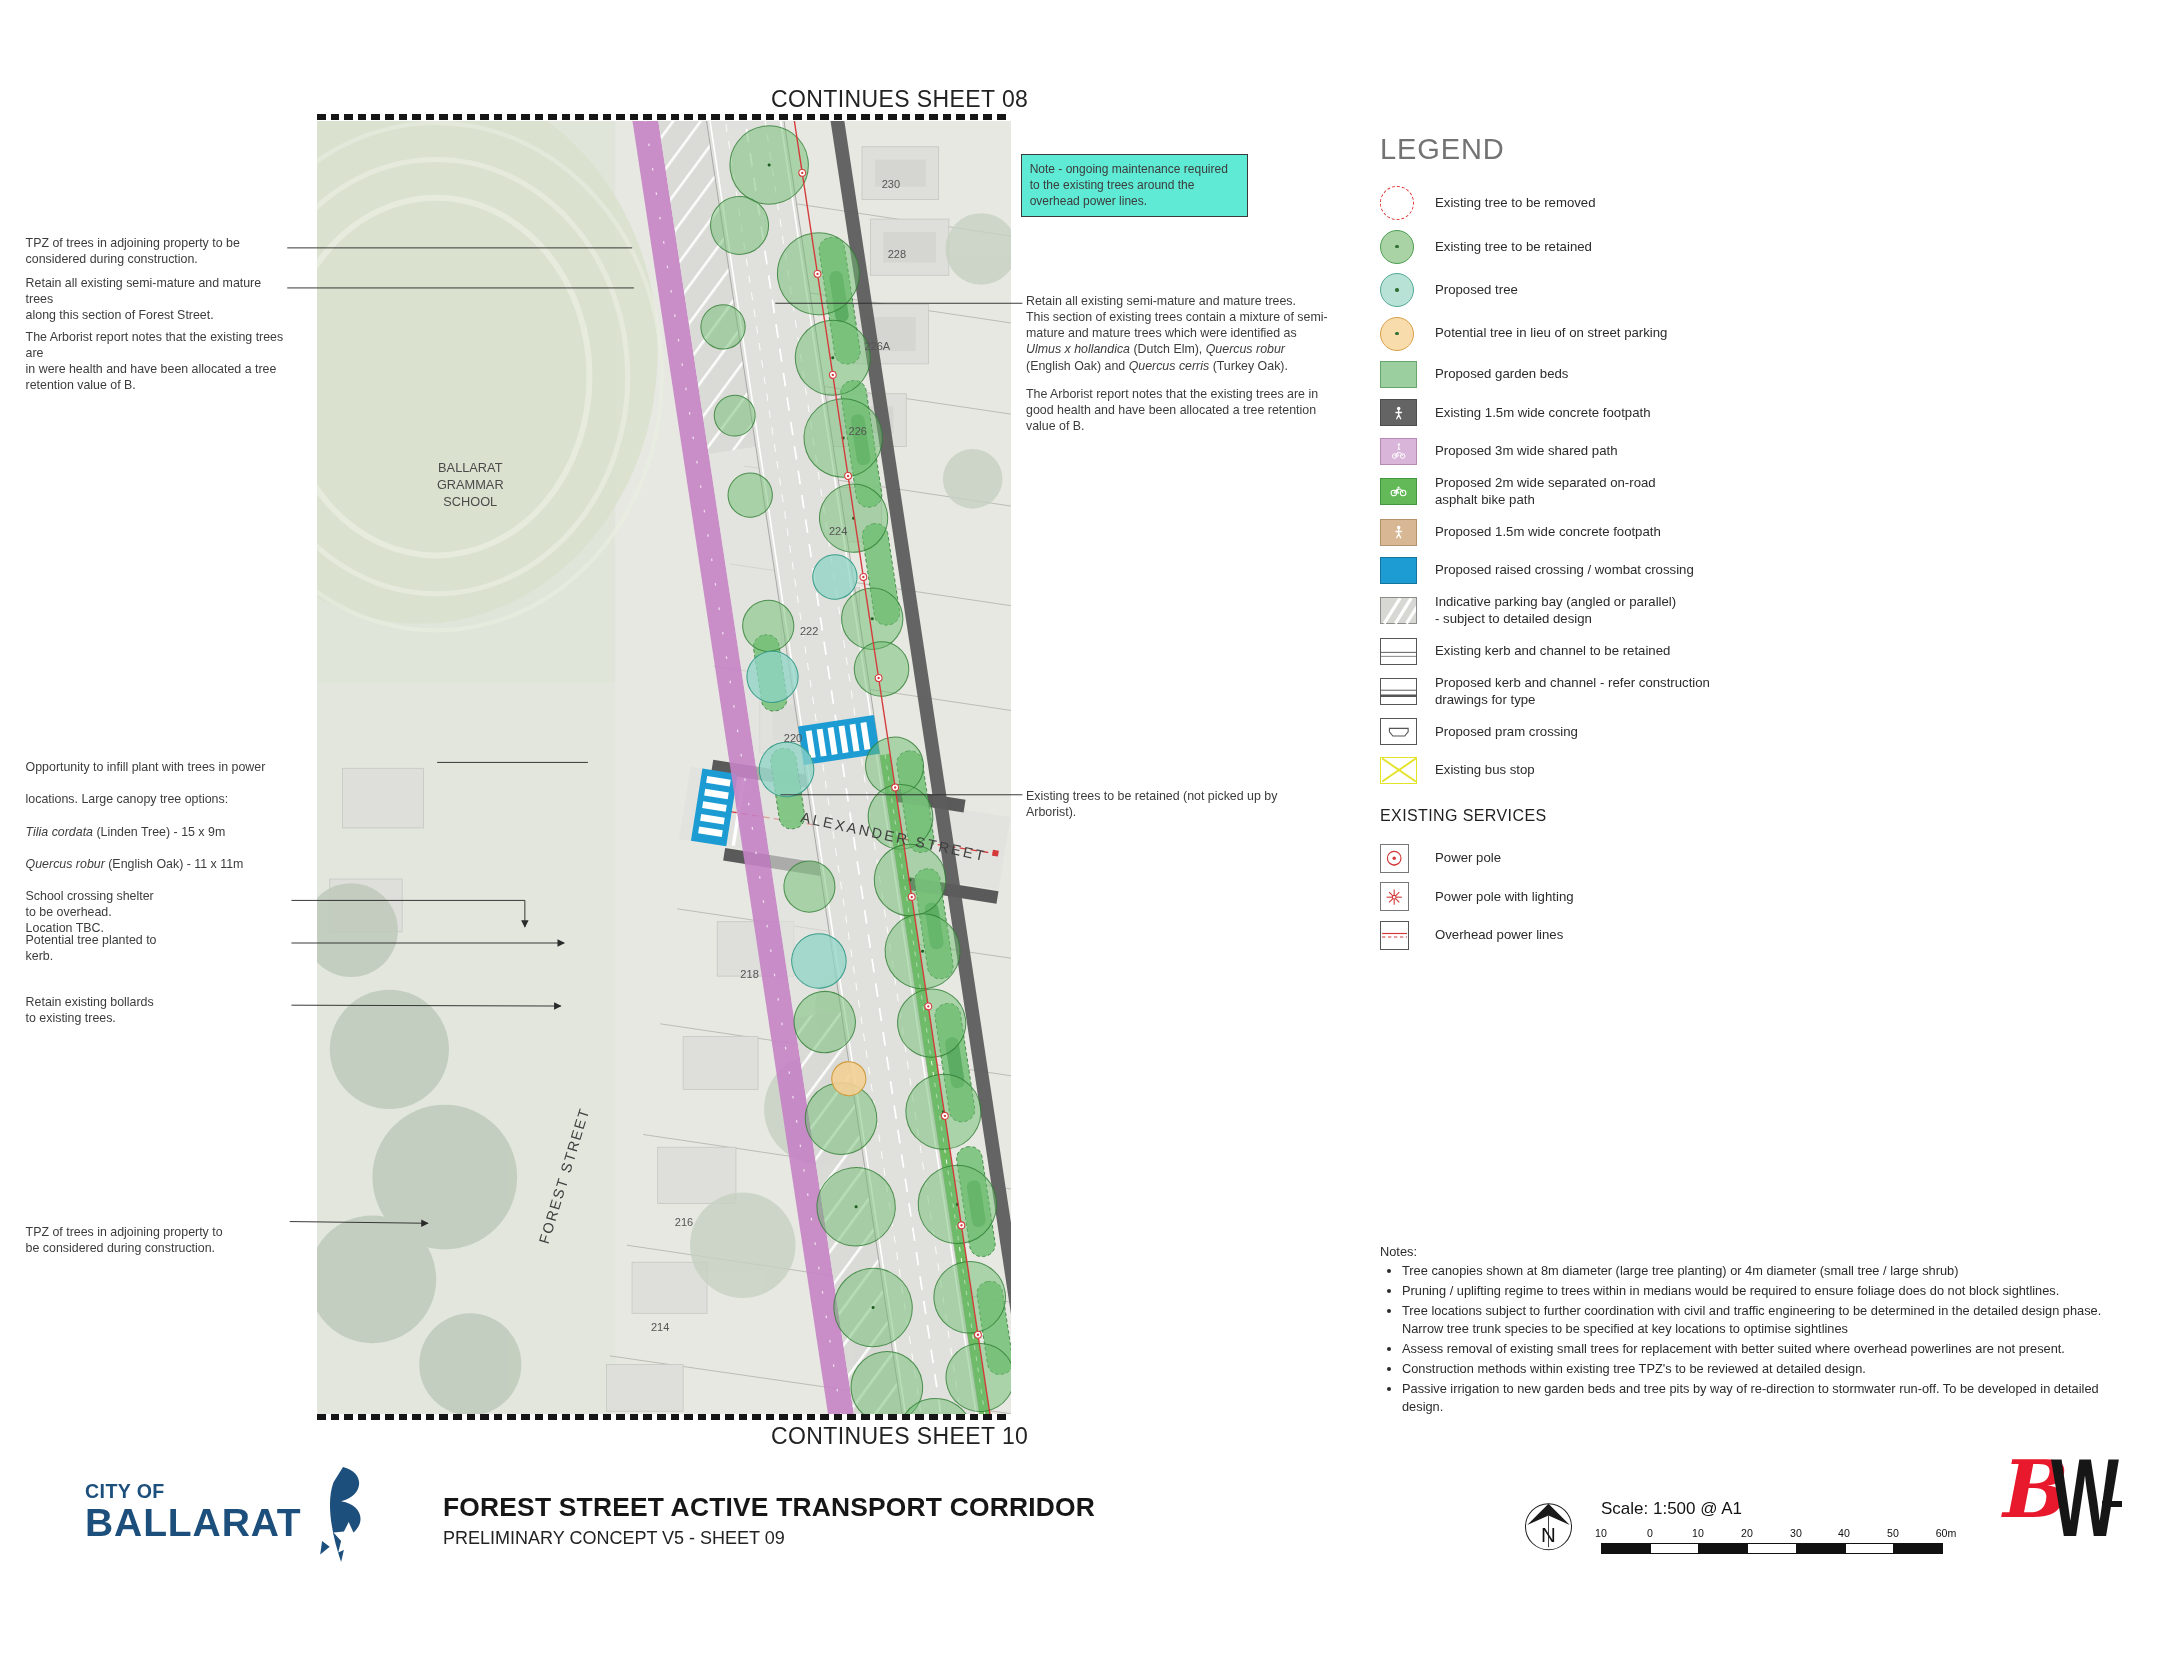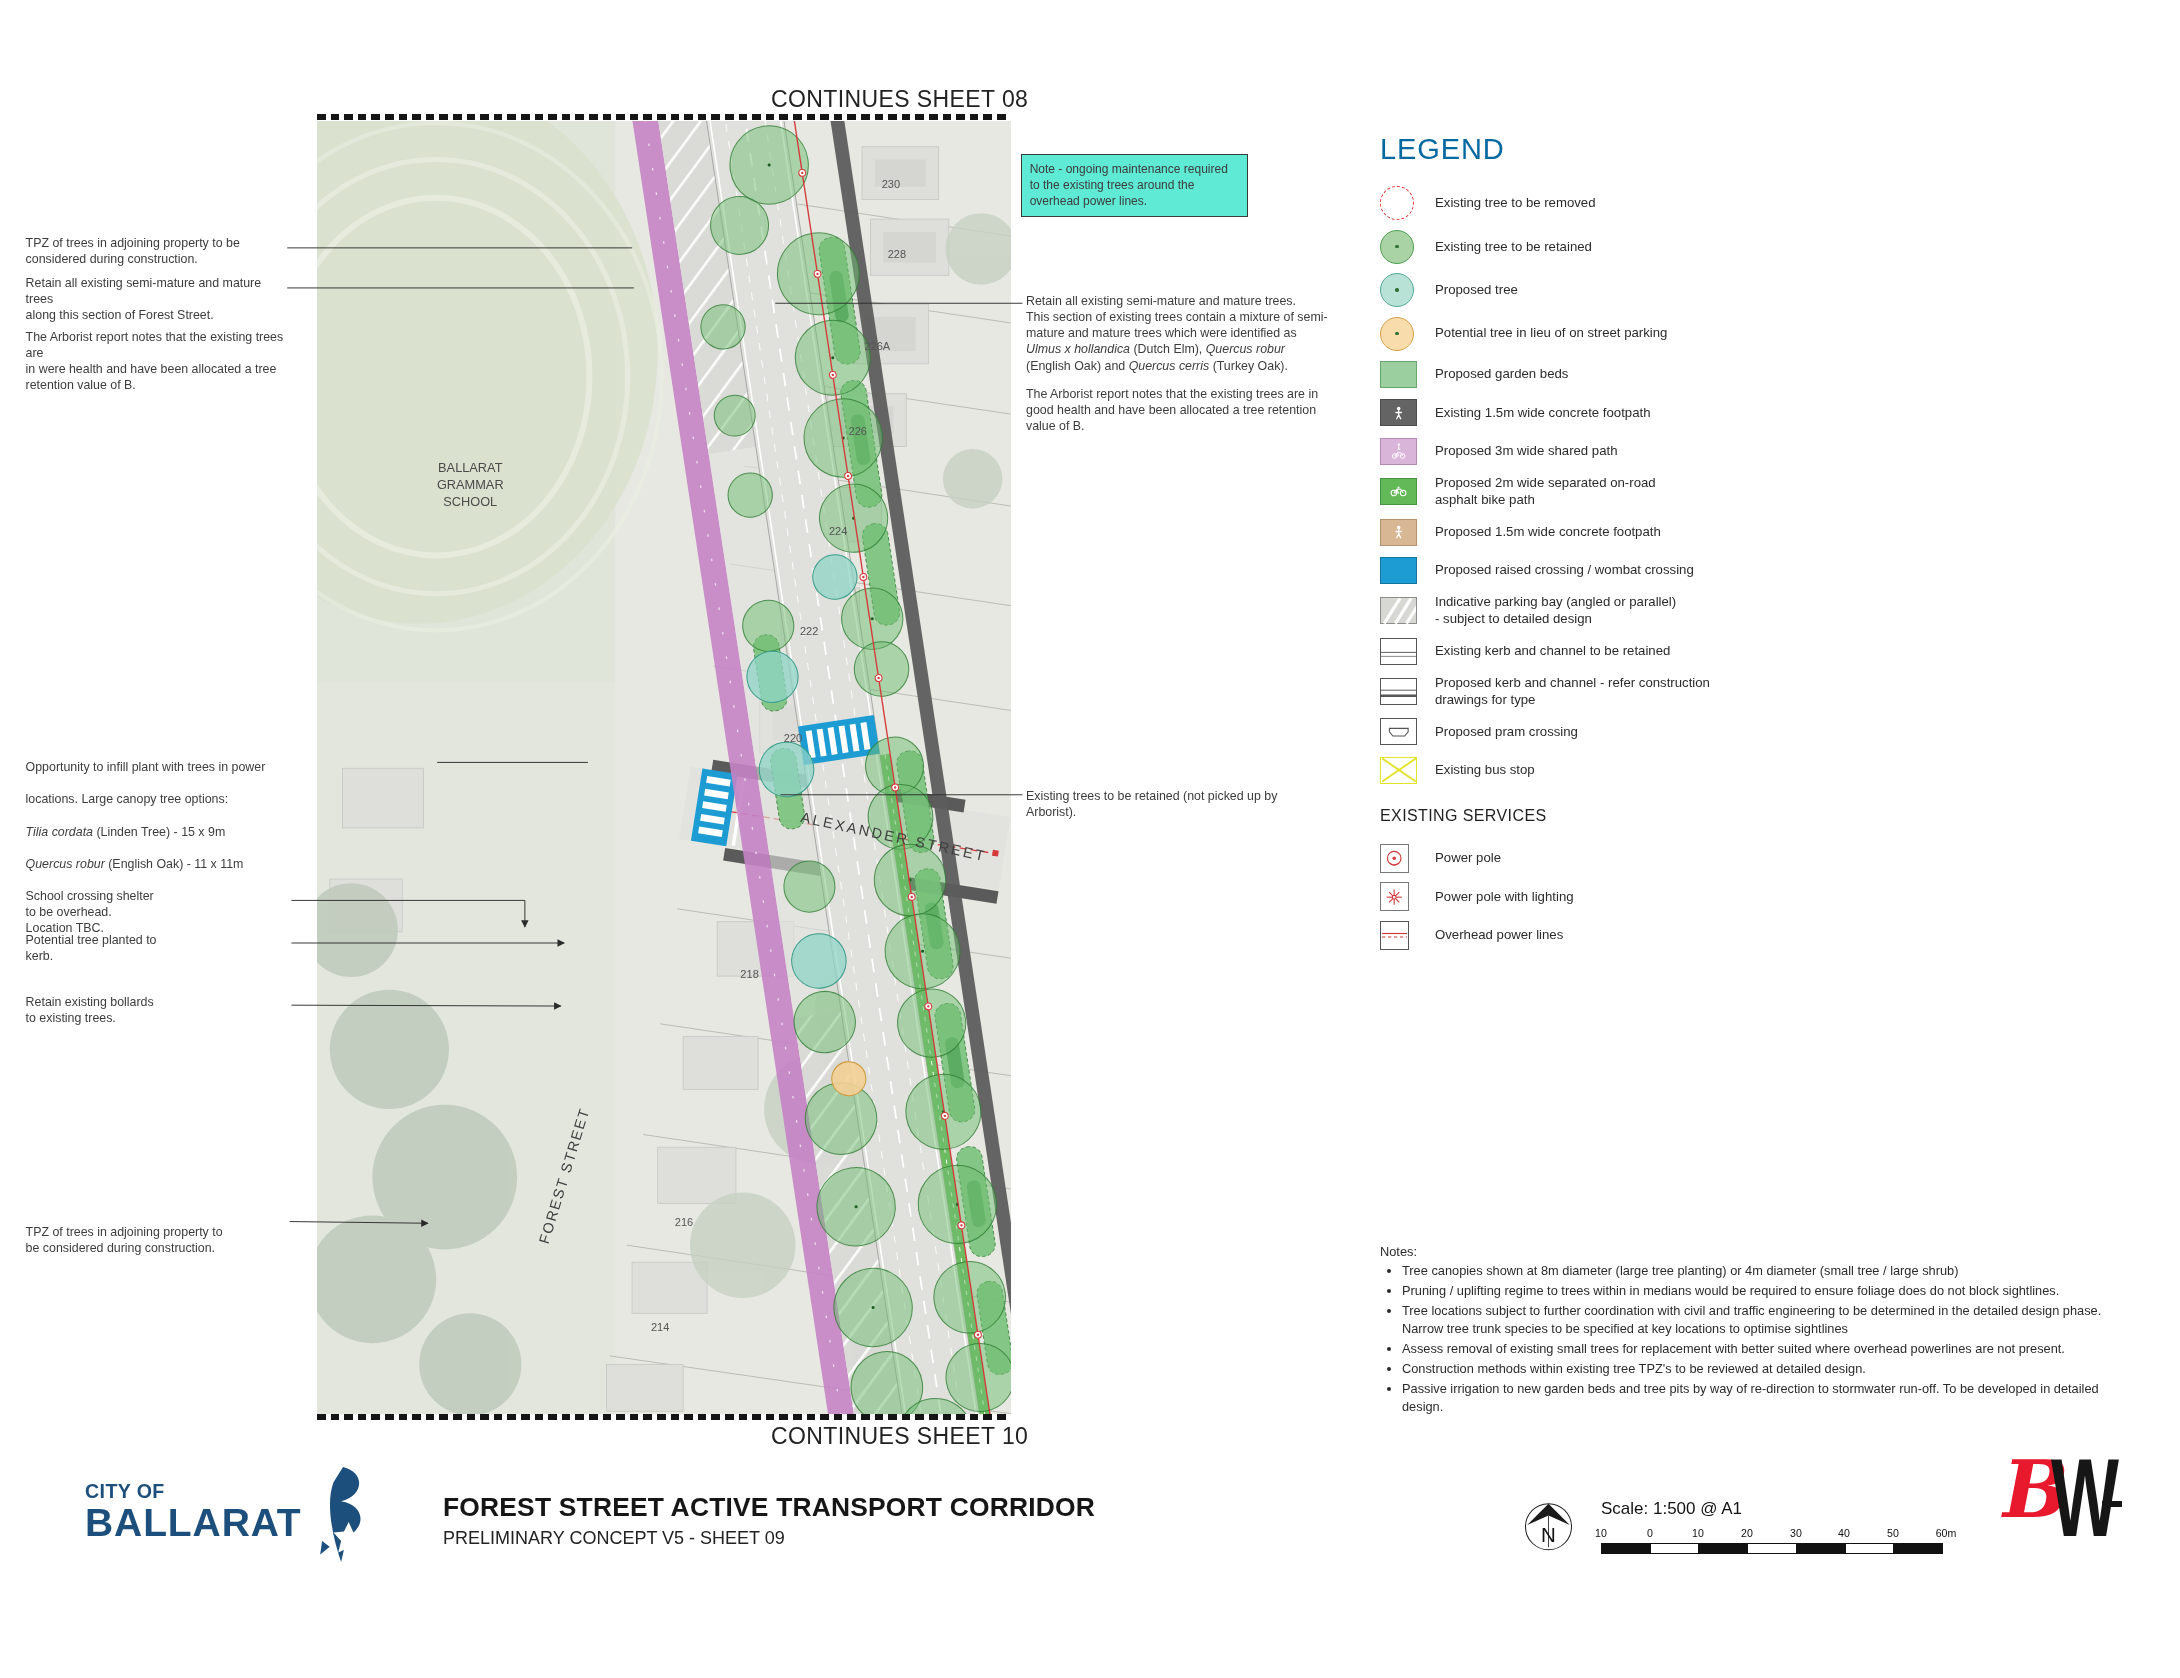--- a/index.html
+++ b/index.html
@@ -8,21 +8,21 @@
   .abs{position:absolute;}
   .ann{position:absolute;font-size:12.4px;line-height:1.3;color:#3c3c3c;white-space:pre-line;}
   .ann.right{text-align:left;}
   .it{font-style:italic;}
   .continues{position:absolute;font-size:23px;color:#222;letter-spacing:0.4px;}
   .dashline{position:absolute;height:6px;background:repeating-linear-gradient(90deg,#151515 0 8.5px,transparent 8.5px 13.6px);}
   .notebox{position:absolute;left:1021px;top:154px;width:210px;border:0.9px solid #3a3a3a;background:#5eead4;
            padding:6px 7.7px;font-size:12px;line-height:1.35;color:#3c3c3c;}
   
   #legend{position:absolute;left:1380px;top:133px;width:494px;}
-  #legend h1{font-size:29px;font-weight:normal;letter-spacing:0.9px;color:#0369a1;margin:0 0 20.4px 0;}
+  #legend h1{font-size:29px;font-weight:normal;letter-spacing:0.9px;color:#737373;margin:0 0 20.4px 0;}
   .lg-row{display:flex;align-items:center;margin-bottom:9.4px;min-height:29px;}
   .lg-sw{width:55px;flex:0 0 55px;display:flex;align-items:center;justify-content:flex-start;}
   .lg-label{font-size:13.2px;color:#2b2b2b;line-height:1.25;white-space:pre-line;}
   .sw-circle{width:32px;height:32px;border-radius:50%;border:1.3px solid #4e9e53;position:relative;}
   .sw-circle .dot{position:absolute;left:50%;top:50%;width:3.4px;height:3.4px;margin:-1.7px 0 0 -1.7px;border-radius:50%;background:#2f6f33;}
   .sw-rect{width:37px;height:27px;border:0.9px solid #999;display:flex;align-items:center;justify-content:center;box-sizing:border-box;}
   .sw-sq{width:29px;height:29px;border:0.9px solid #777;background:#fff;display:flex;align-items:center;justify-content:center;box-sizing:border-box;}
   .es-title{font-size:16px;color:#1f1f1f;margin:22px 0 19px 0;letter-spacing:0.4px;}
   
   #notes{position:absolute;left:1380px;top:1244px;width:750px;font-size:12.8px;color:#2b2b2b;}

